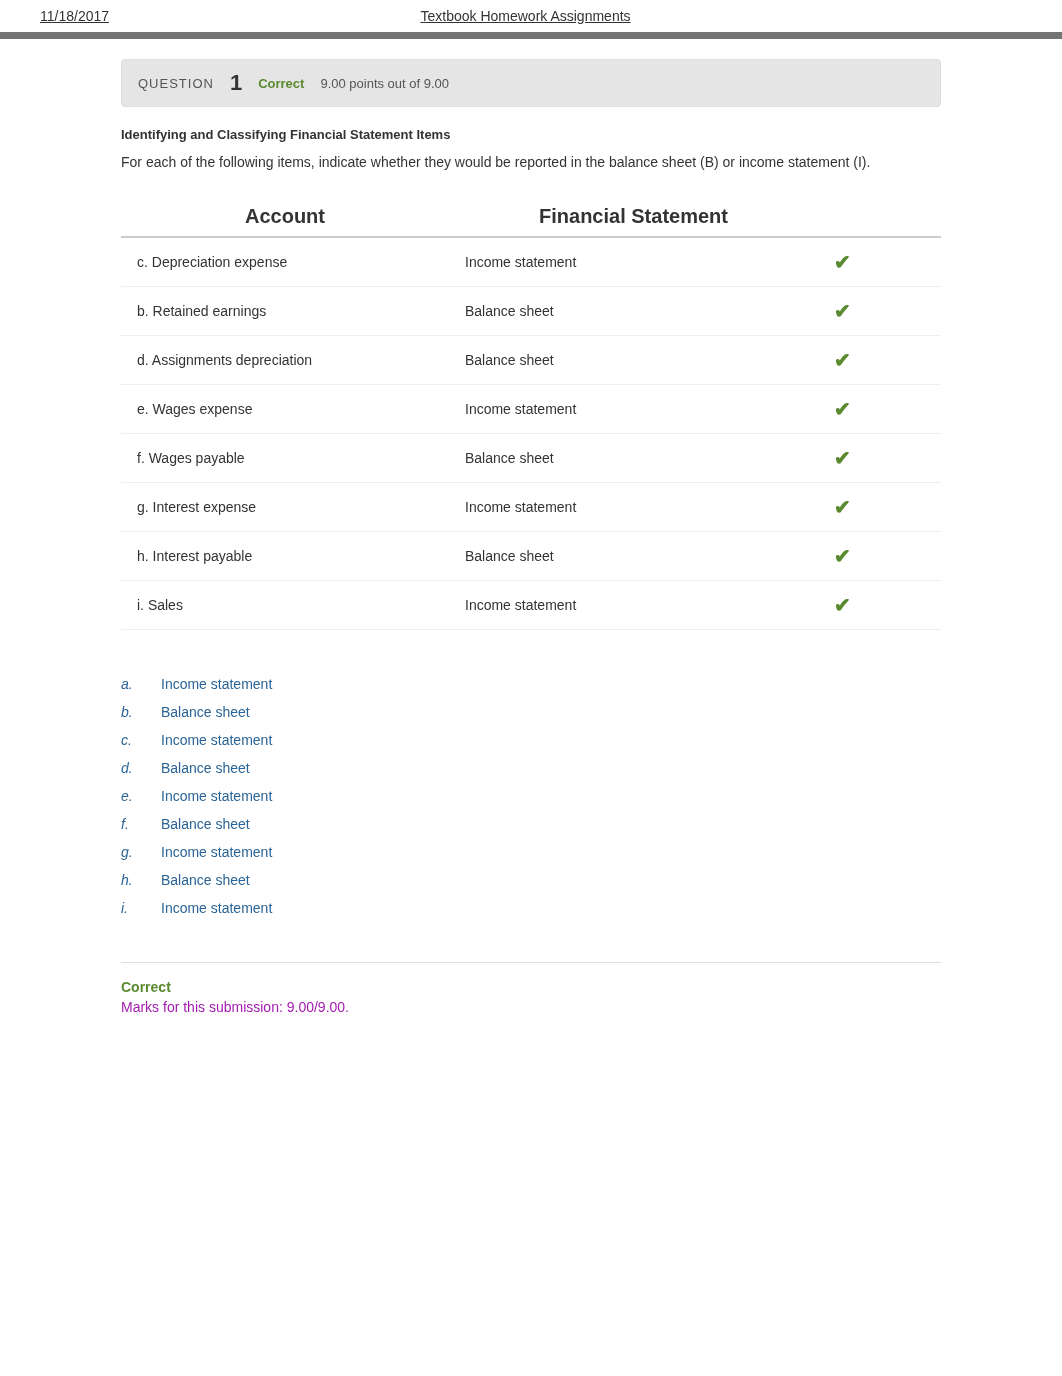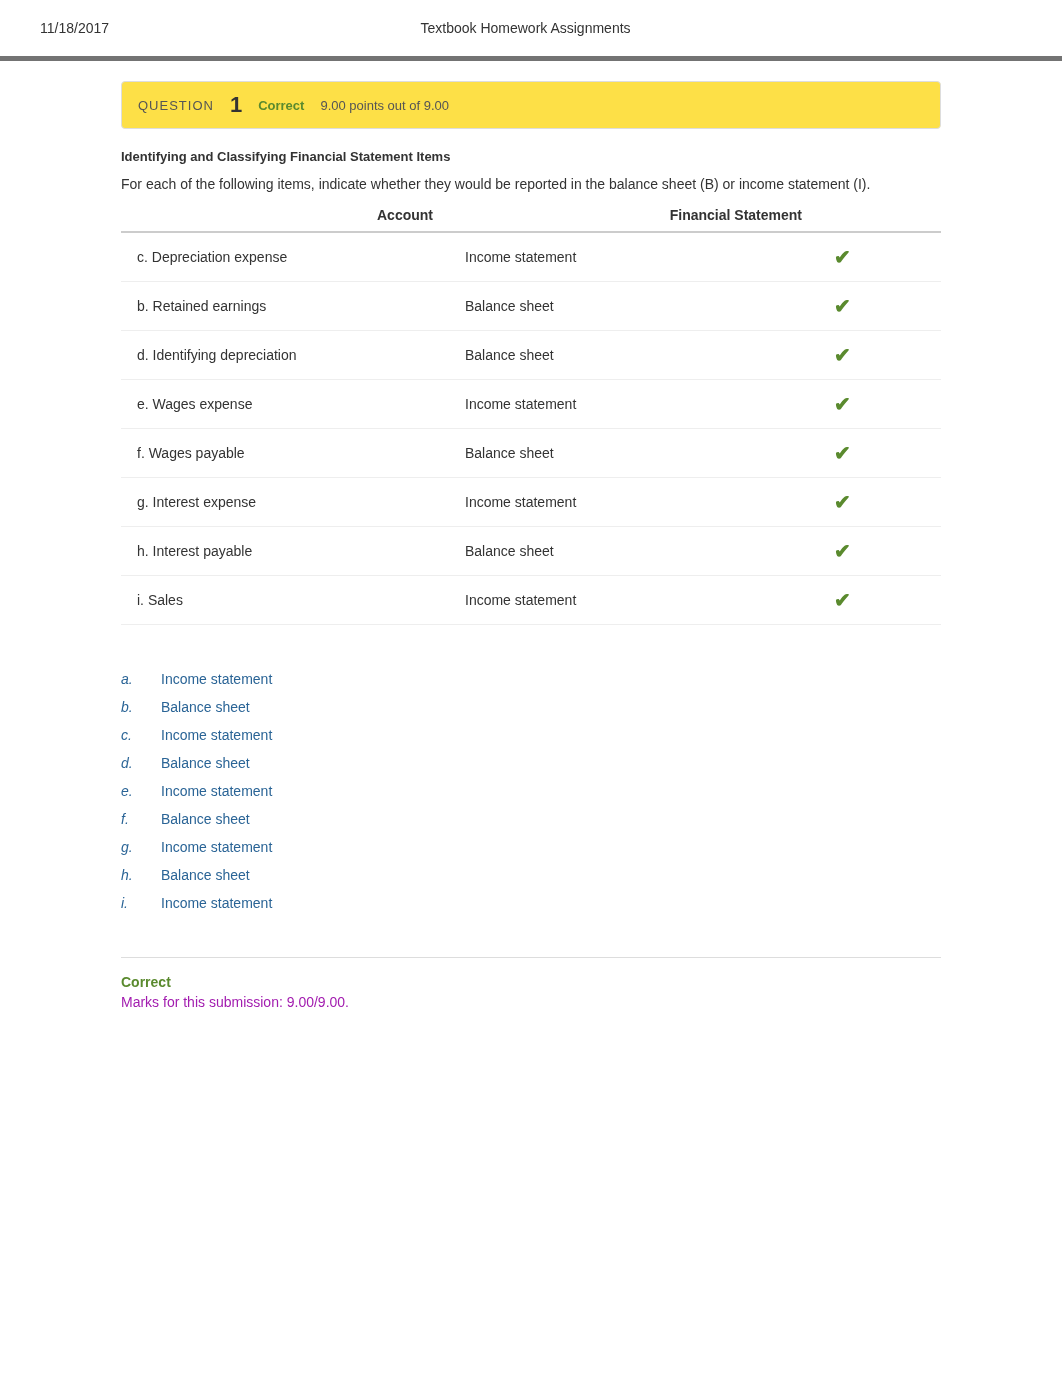--- a/index.html
+++ b/index.html
@@ -8,21 +8,21 @@
       font-size: 14px;
       background: #fff;
       color: #333;
     }
     .main-container {
       max-width: 900px;
       margin: 0 auto;
       padding: 20px 40px;
     }
     .question-banner {
-      background: #fde047;
+      background: #e5e5e5;
       border: 1px solid #ddd;
       border-radius: 4px;
       padding: 10px 16px;
       display: flex;
       align-items: center;
       gap: 16px;
       margin-bottom: 20px;
     }
     .question-label {
       font-size: 13px;
@@ -45,32 +45,32 @@
       color: #555;
     }
     .question-title {
       font-size: 13px;
       font-weight: bold;
       margin-bottom: 10px;
     }
     .question-instruction {
       font-size: 14px;
       color: #333;
-      margin-bottom: 4px;
+      margin-bottom: 24px;
       line-height: 1.5;
     }
     .accounts-table {
       width: 100%;
       border-collapse: collapse;
       margin-bottom: 40px;
     }
     .accounts-table th {
       font-weight: bold;
-      font-size: 14px;
-      text-align: right;
+      font-size: 20px;
+      text-align: center;
       padding: 8px 16px;
       color: #333;
     }
     .accounts-table td {
       padding: 12px 16px;
       font-size: 14px;
       color: #333;
     }
     .accounts-table tr {
       border-bottom: 1px solid #eee;
@@ -116,22 +116,23 @@
     }
     .feedback-marks {
       color: #a21caf;
       font-size: 14px;
     }
     .header-wrapper {
       position: relative;
       display: flex;
       justify-content: space-between;
       align-items: center;
-      padding: 20px 40px;
-      border-bottom: 5px solid #737373;
+      padding: 8px 40px;
+      border-bottom: 7px solid #737373;
+      text-decoration: underline;
     }
   </style>
 </head>
 <body>
 
 <div class="header-wrapper">
   <span>11/18/2017</span>
   <span>Textbook Homework Assignments</span>
   <span style="min-width:80px;"></span>
 </div>
@@ -161,21 +162,21 @@
       <td>c. Depreciation expense</td>
       <td>Income statement</td>
       <td><span class="checkmark">✔</span></td>
     </tr>
         <tr>
       <td>b. Retained earnings</td>
       <td>Balance sheet</td>
       <td><span class="checkmark">✔</span></td>
     </tr>
         <tr>
-      <td>d. Identifying depreciation</td>
+      <td>d. Assignments depreciation</td>
       <td>Balance sheet</td>
       <td><span class="checkmark">✔</span></td>
     </tr>
         <tr>
       <td>e. Wages expense</td>
       <td>Income statement</td>
       <td><span class="checkmark">✔</span></td>
     </tr>
         <tr>
       <td>f. Wages payable</td>

